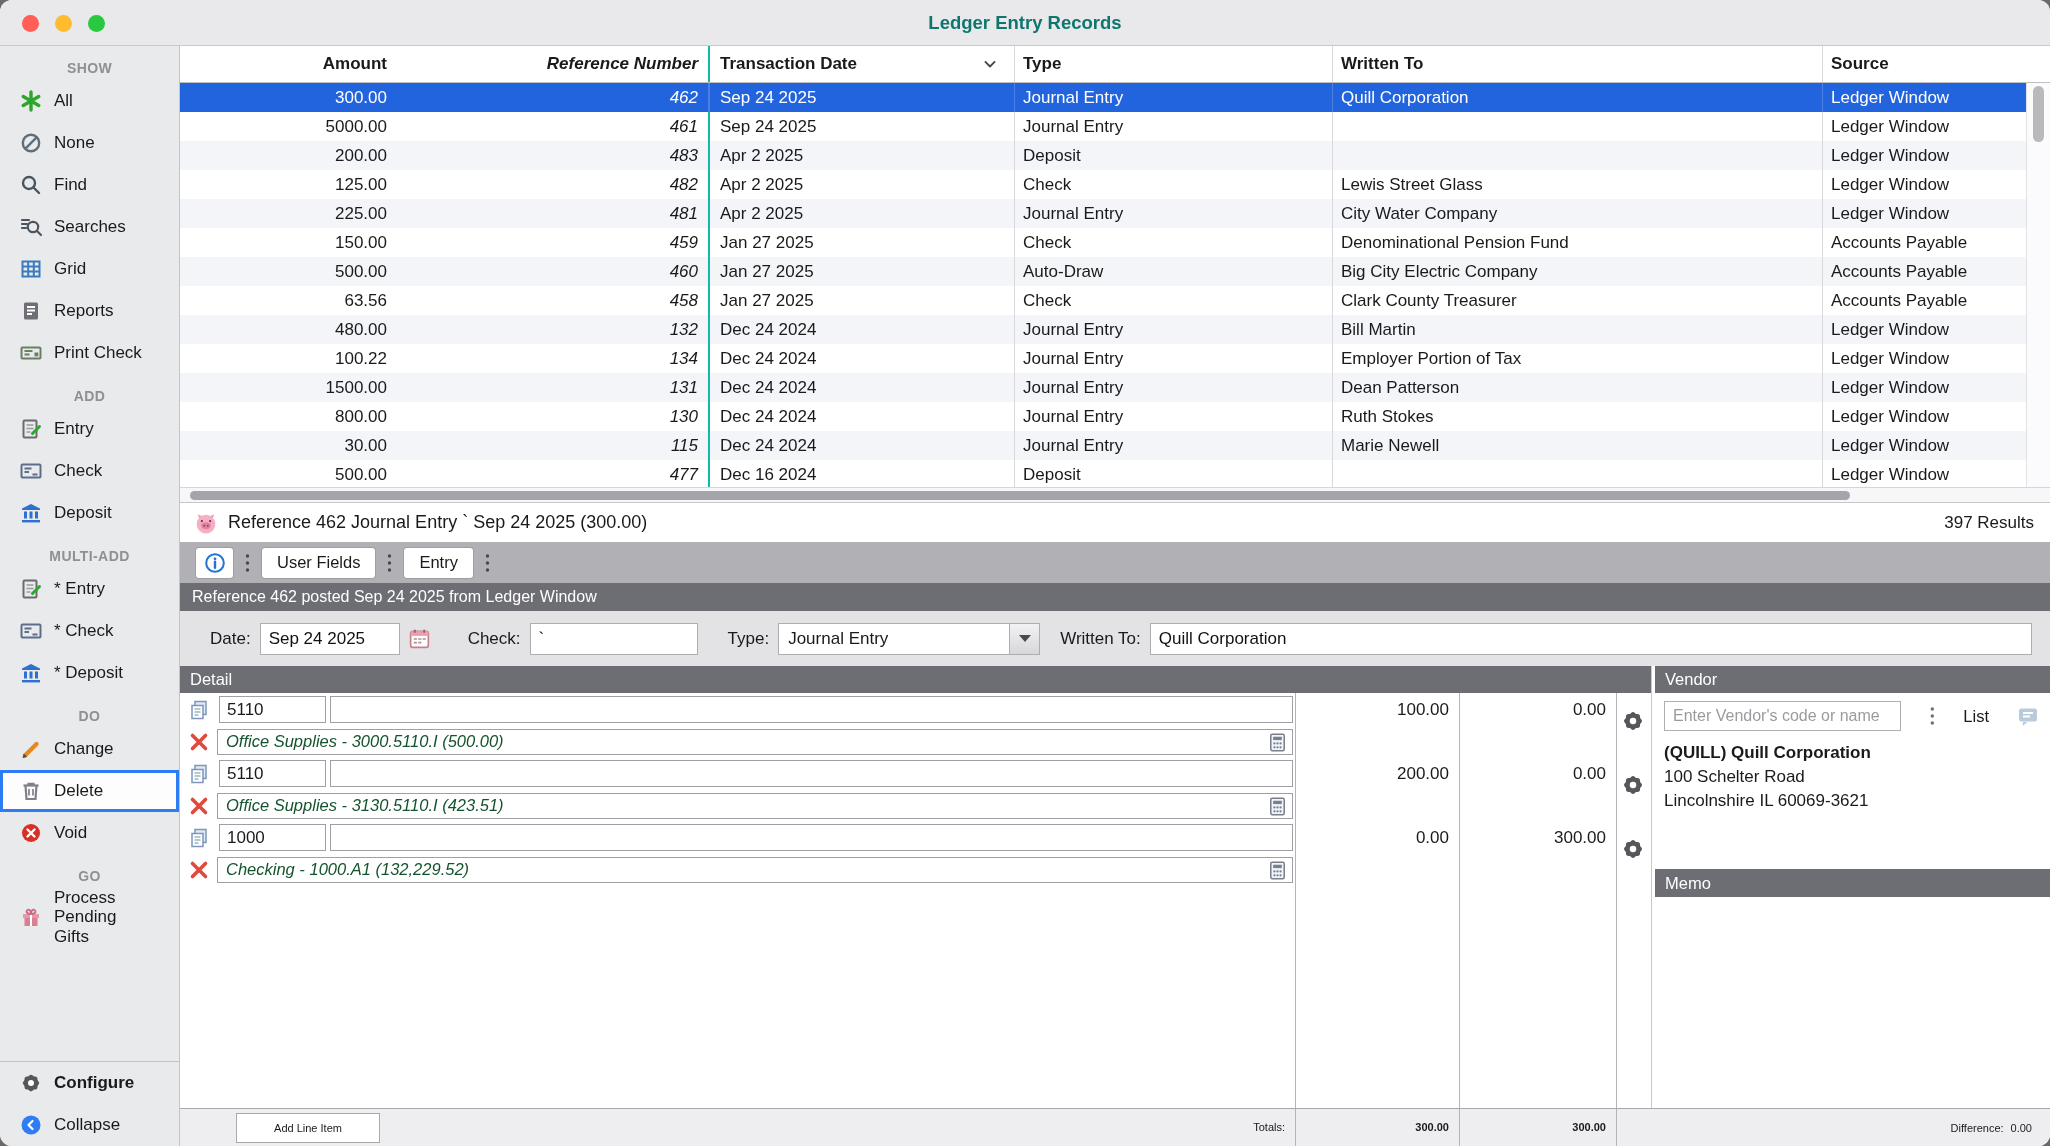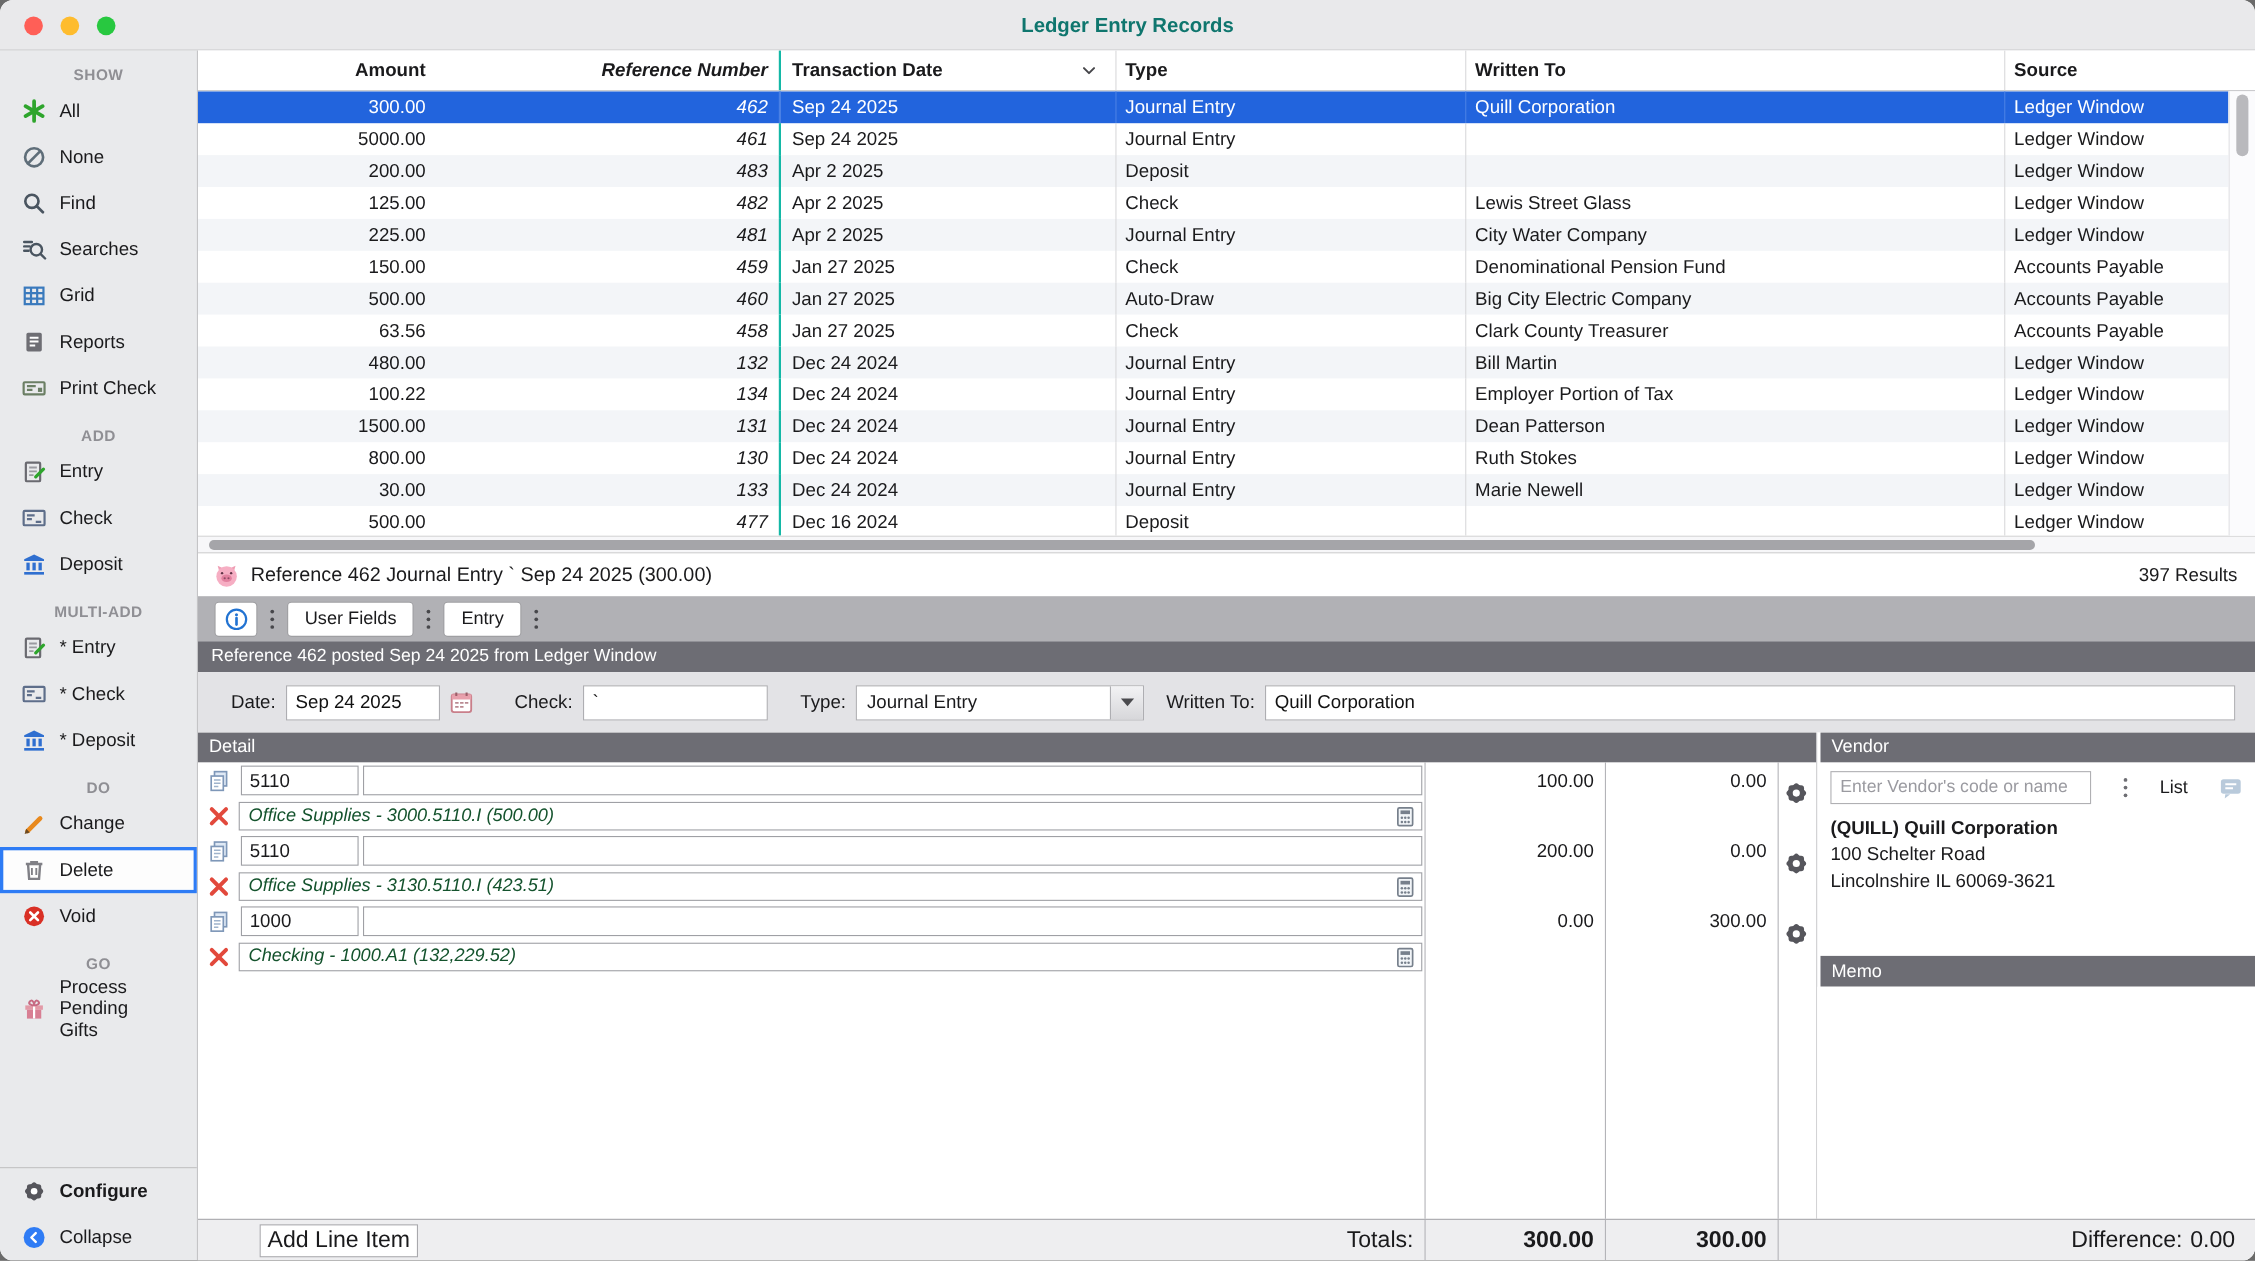--- a/index.html
+++ b/index.html
@@ -108,21 +108,21 @@
   .vrow { display:flex; align-items:center; gap:27px; }
   .vinput { width:248px; height:30px; border:1px solid #b0b0b3; padding:0 8px; font-size:16px; font-family:inherit; color:#333; }
   .vinput::placeholder { color:#9a9aa0; }
   .vlist { font-size:16.5px; }
   .vname { font-weight:bold; font-size:17px; margin-top:12px; }
   .vaddr { font-size:17px; margin-top:4px; }
   .membar { height:28px; background:#6d6d74; color:#fff; display:flex; align-items:center; padding-left:10px; font-size:16.5px; margin-left:3px; flex:0 0 auto; }
   .memo-area { flex:1; background:#fff; }
 
   
-  .bottombar { height:38px; background:#eeeef0; border-top:1px solid #a9a9ad; position:relative; font-size:21px; flex:0 0 auto; }
+  .bottombar { height:38px; background:#eeeef0; border-top:1px solid #a9a9ad; position:relative; font-size:11px; flex:0 0 auto; }
   .add-btn { position:absolute; left:56px; top:4px; width:144px; height:30px; background:#fff; border:1px solid #a9a9ad; display:flex; align-items:center; justify-content:center; }
   .totals-label { position:absolute; left:955px; width:150px; text-align:right; line-height:37px; }
   .tot-debit { position:absolute; left:1115px; width:164px; height:100%; text-align:right; padding-right:10px; line-height:37px; font-weight:bold; border-left:1px solid #b4b4b8; }
   .tot-credit { position:absolute; left:1279px; width:157px; height:100%; text-align:right; padding-right:10px; line-height:37px; font-weight:bold; border-left:1px solid #b4b4b8; }
   .line-1436 { position:absolute; left:1436px; top:0; bottom:0; width:1px; background:#b4b4b8; }
   .diff { position:absolute; right:18px; top:0; height:100%; display:flex; align-items:center; gap:7px; }
 </style>
 </head>
 <body>
 
@@ -410,21 +410,21 @@
         <div class="trow">
             <div class="cell co-amount">800.00</div>
             <div class="cell co-ref">130</div>
             <div class="cell co-date">Dec 24 2024</div>
             <div class="cell co-type">Journal Entry</div>
             <div class="cell co-written">Ruth Stokes</div>
             <div class="cell co-source">Ledger Window</div>
           </div>
         <div class="trow">
             <div class="cell co-amount">30.00</div>
-            <div class="cell co-ref">133</div>
+            <div class="cell co-ref">115</div>
             <div class="cell co-date">Dec 24 2024</div>
             <div class="cell co-type">Journal Entry</div>
             <div class="cell co-written">Marie Newell</div>
             <div class="cell co-source">Ledger Window</div>
           </div>
         <div class="trow">
             <div class="cell co-amount">500.00</div>
             <div class="cell co-ref">477</div>
             <div class="cell co-date">Dec 16 2024</div>
             <div class="cell co-type">Deposit</div>

